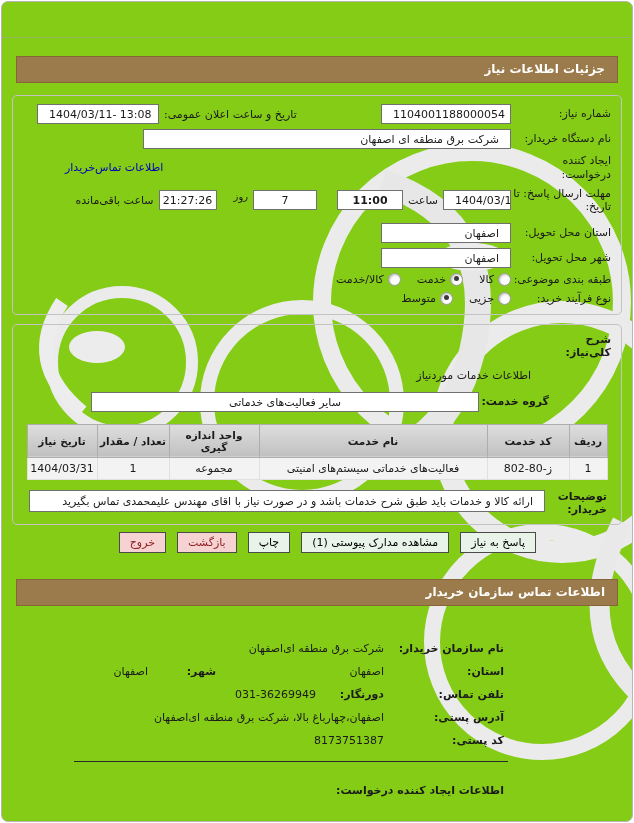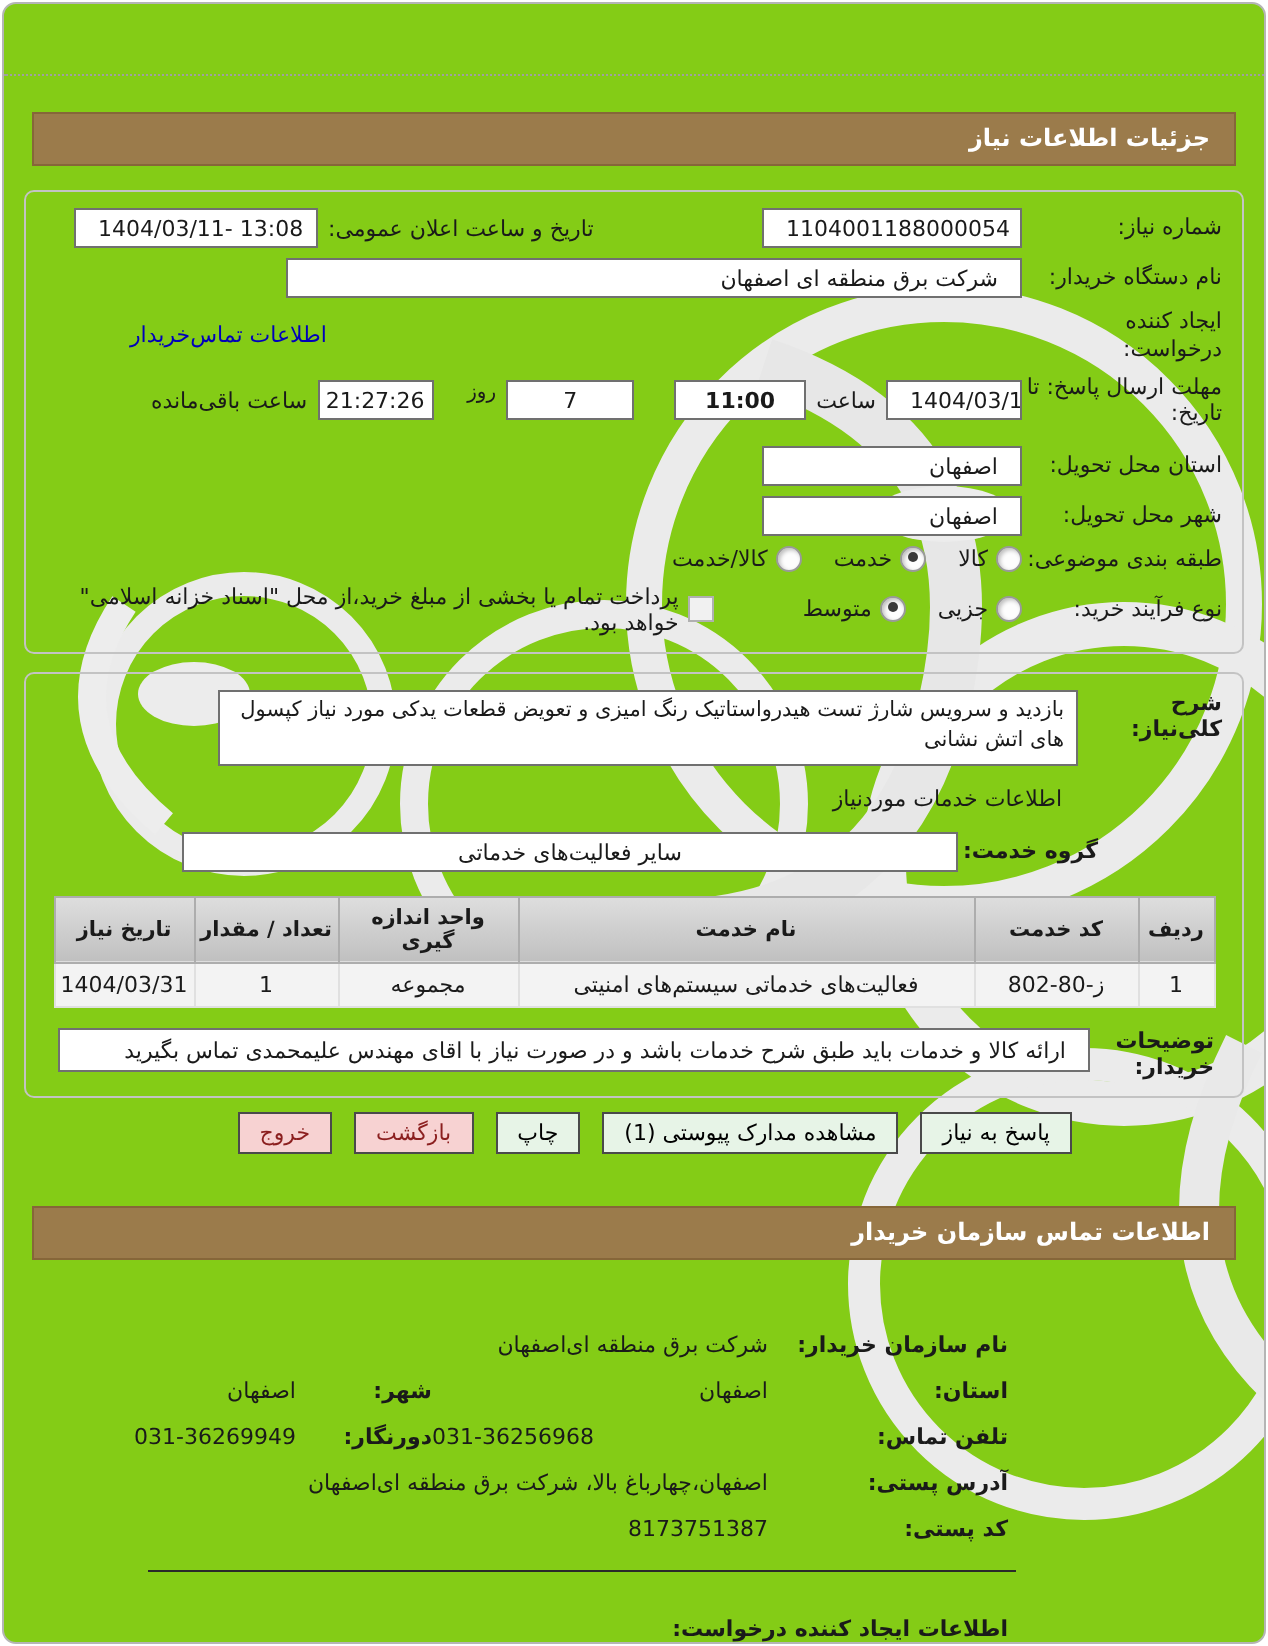--- a/index.html
+++ b/index.html
@@ -170,33 +170,28 @@
       <div class="frow" style="margin-bottom:2px">
         <span class="flabel">نوع فرآیند خرید:</span>
         <span class="opt">
           <span class="radio"></span>
           <span>جزیی</span>
         </span>
         <span class="opt">
           <span class="radio on"></span>
           <span>متوسط</span>
         </span>
-        <span class="opt" style="margin-left:0; margin-right:28px">
-          <span class="checkbox"></span>
-          <span style="white-space:normal">پرداخت تمام یا بخشی از مبلغ خرید،از محل "اسناد خزانه اسلامی" خواهد بود.</span>
-        </span>
       </div>
 
     </div>
 
     <div class="panel panel2">
 
       <div class="frow" style="align-items:flex-start">
         <span class="desc-label">شرح کلی‌نیاز:</span>
-        <div class="box b-desc">بازدید و سرویس شارژ تست  هیدرواستاتیک رنگ امیزی و تعویض قطعات یدکی مورد نیاز کپسول های اتش نشانی</div>
       </div>
 
       <div class="svc-header">اطلاعات خدمات موردنیاز</div>
 
       <div class="frow grp-row">
         <span class="grp-label">گروه خدمت:</span>
         <div class="box b-group">سایر  فعالیت‌های خدماتی</div>
       </div>
 
       <table class="svc">
@@ -256,21 +251,20 @@
 
       <div class="crow">
         <span class="clabel">استان:</span>
         <span class="cval cval1">اصفهان</span>
         <span class="clabel2">شهر:</span>
         <span class="cval">اصفهان</span>
       </div>
 
       <div class="crow">
         <span class="clabel">تلفن تماس:</span>
-        <span class="cval cval1 ltr">031-36256968</span>
         <span class="clabel2">دورنگار:</span>
         <span class="cval ltr">031-36269949</span>
       </div>
 
       <div class="crow">
         <span class="clabel">آدرس پستی:</span>
         <span class="cval">اصفهان،چهارباغ بالا، شرکت برق منطقه ای‌اصفهان</span>
       </div>
 
       <div class="crow">

